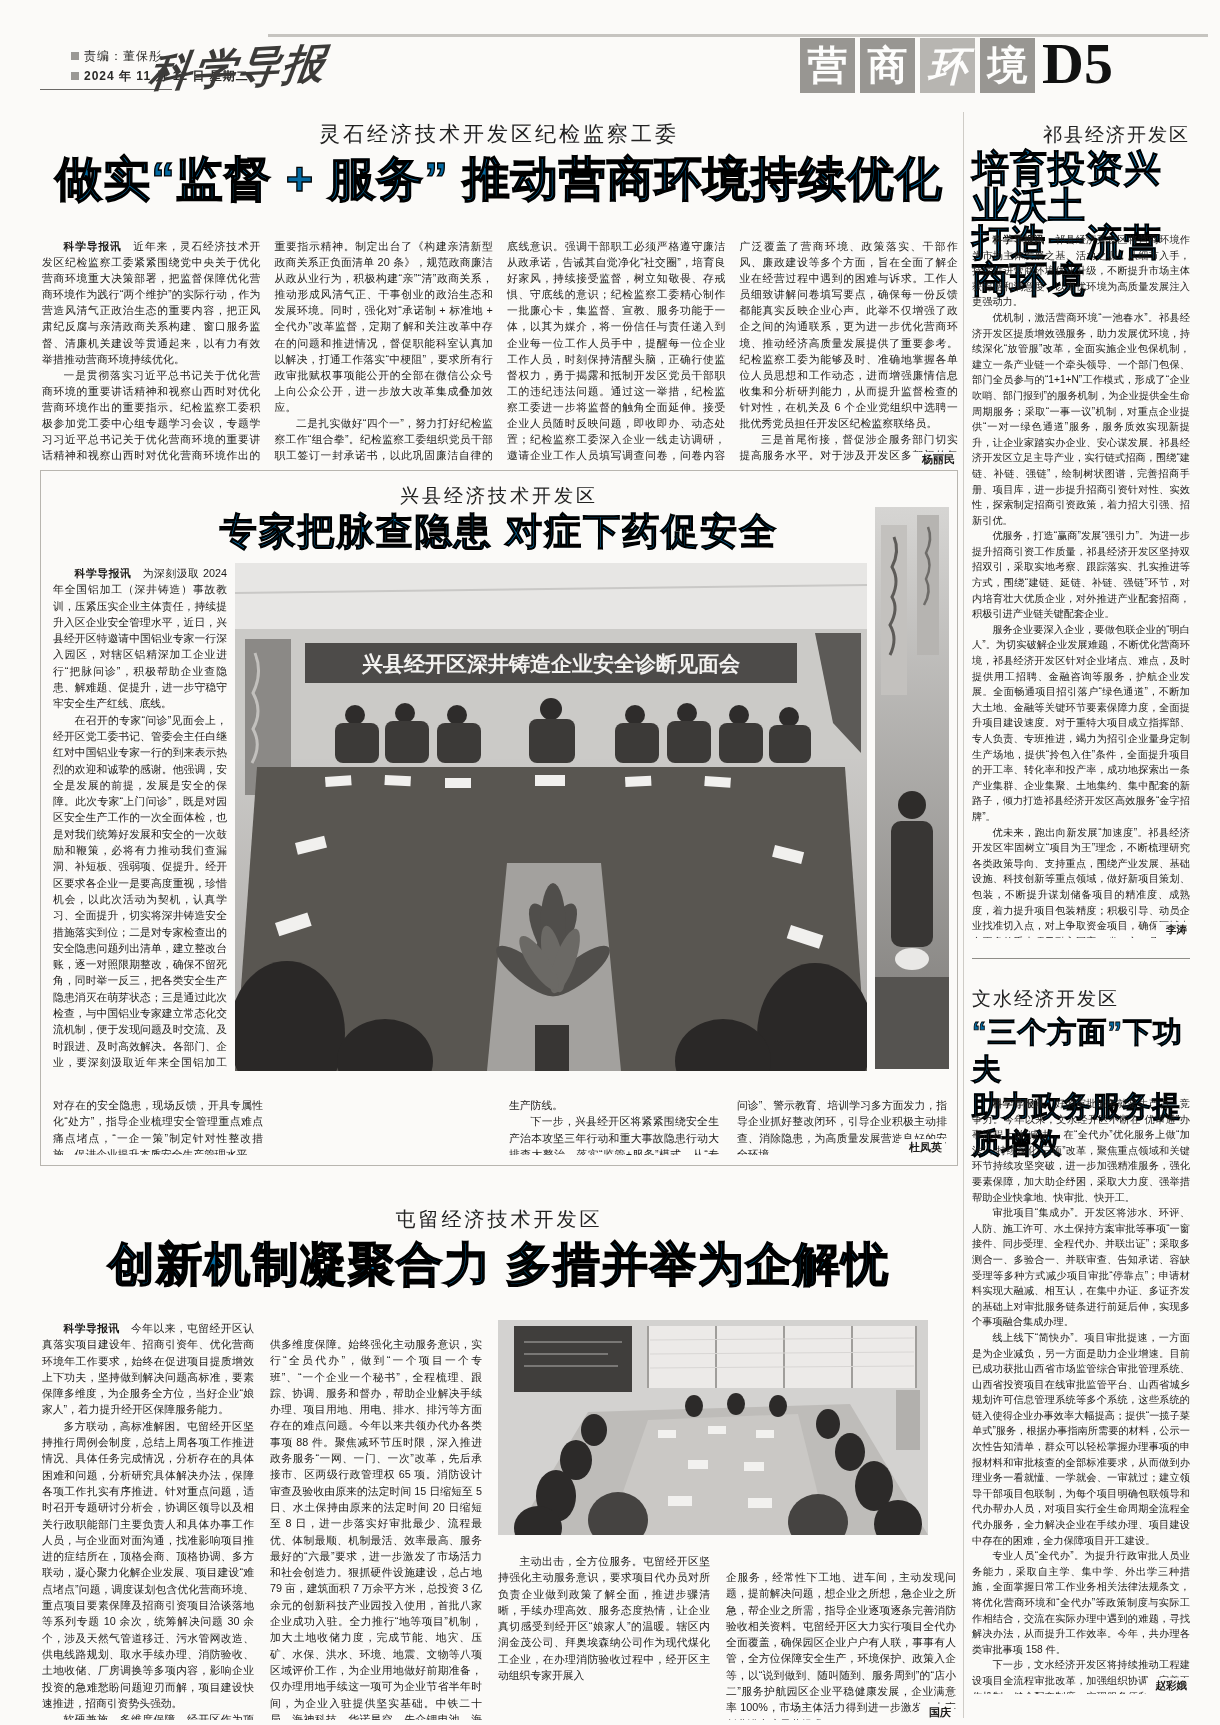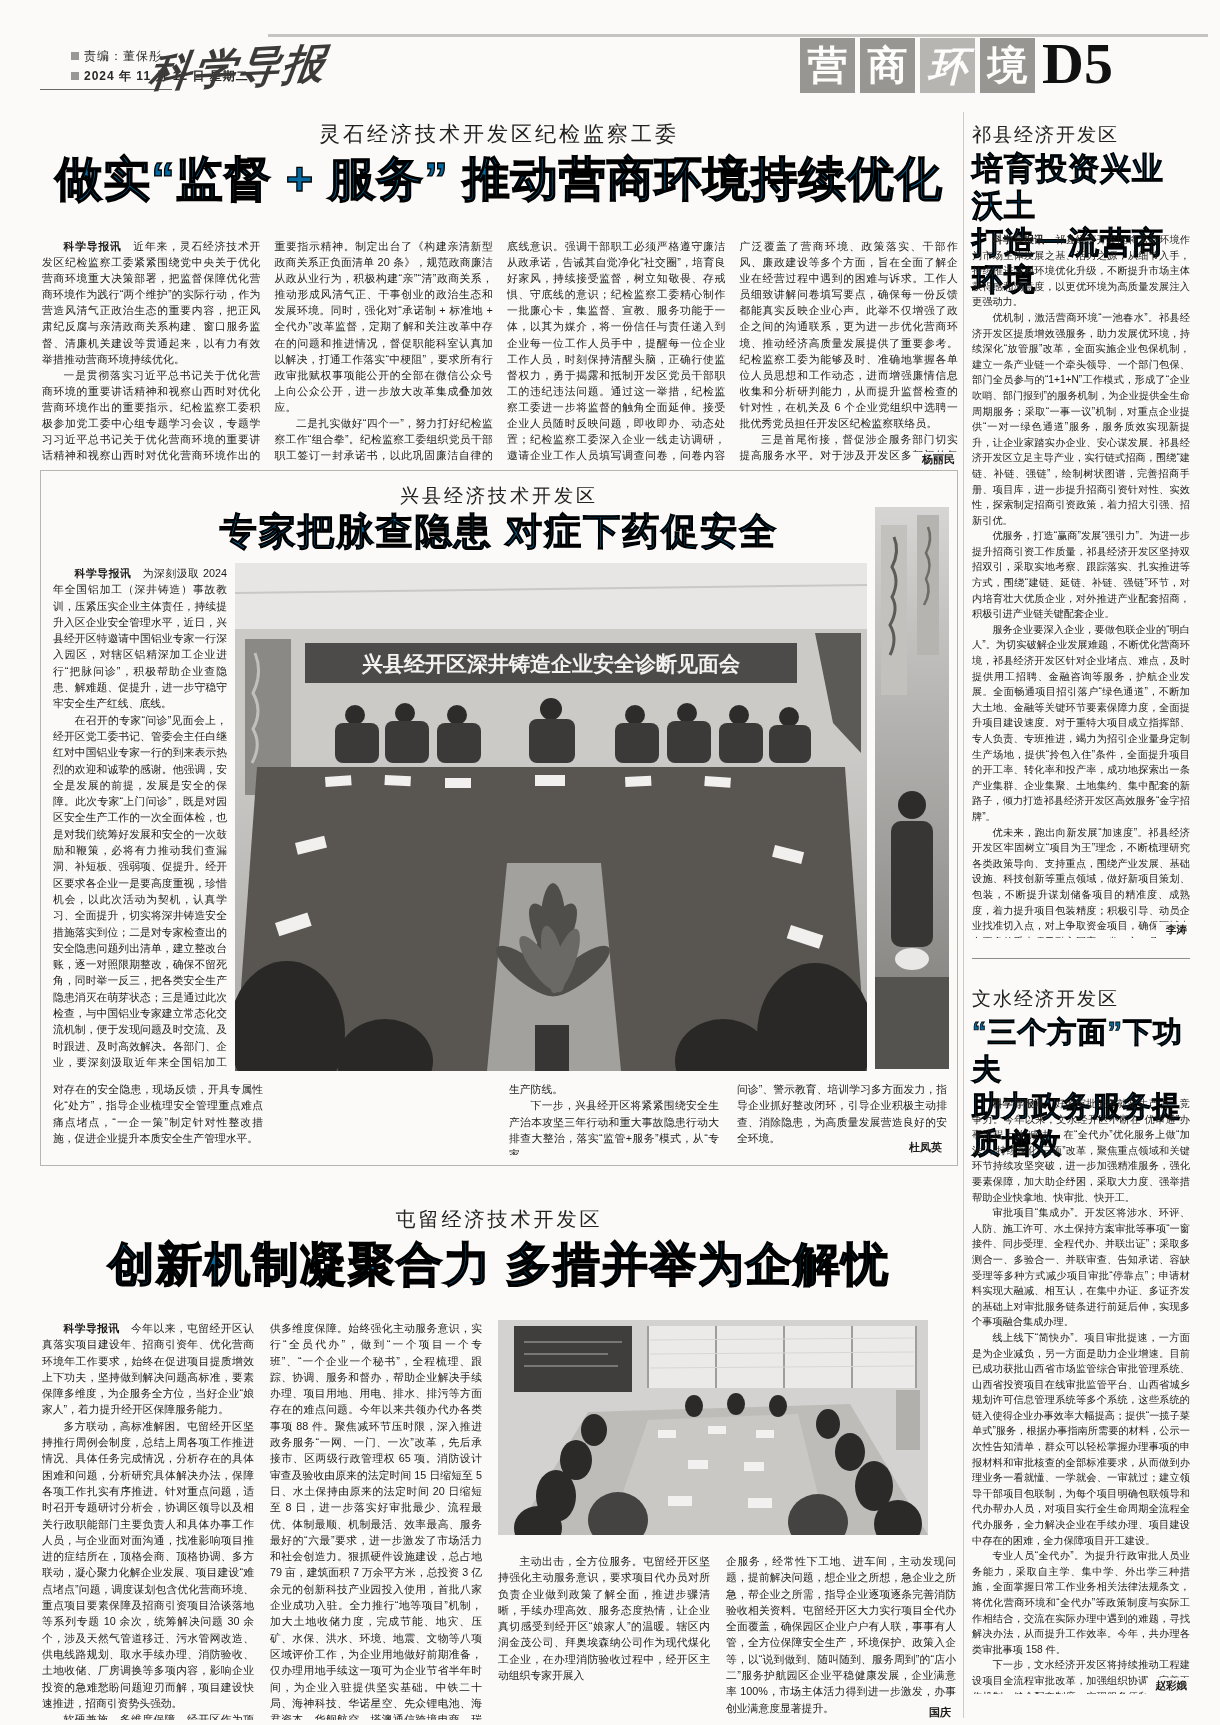--- a/index.html
+++ b/index.html
@@ -17,21 +17,21 @@
   .sec-blocks{left:800px;top:38px;display:flex;gap:5px;}
   .sec-block{width:55px;height:55px;background:#989692;color:#fdfdfc;font-weight:bold;
              font-size:40px;line-height:55px;text-align:center;}
   .sec-block.alt{background:#b7b5b1;font-family:"DejaVu Serif",serif;font-style:italic;}
   .page-no{left:1042px;top:30px;font-family:"Liberation Serif","DejaVu Serif",serif;
            font-weight:bold;font-size:58px;color:#111;}
   
   .kicker{text-align:center;font-size:19px;letter-spacing:3px;color:#222;}
   .headline{text-align:center;font-weight:900;color:#0369a1;}
   .bodytext p{margin:0;text-indent:2em;text-align:justify;}
-  .bodytext p.cont{text-indent:0;}
+  .bodytext p.cont{text-indent:0;margin-top:16px;}
   .lead-b{font-weight:bold;}
   .auth{position:absolute;font-weight:bold;background:#fbfaf8;padding:0 3px 0 10px;margin-left:48px;}
   
   .ls-kicker{left:40px;top:120px;width:918px;font-size:21px;}
   .ls-headline{left:40px;top:148px;width:918px;font-size:47px;letter-spacing:1px;
                -webkit-text-stroke:1.3px #000;}
   .ls-body{left:42px;top:238px;width:916px;height:232px;overflow:hidden;
            column-count:4;column-gap:14px;font-size:10.8px;line-height:16.1px;letter-spacing:.2px;}
   .ls-auth{right:262px;bottom:1258px;font-size:11px;}
   
@@ -48,22 +48,22 @@
   .tl-kicker{left:40px;top:1206px;width:918px;font-size:20px;}
   .tl-headline{left:40px;top:1234px;width:918px;font-size:46px;letter-spacing:2px;
                font-family:"Liberation Serif","DejaVu Serif",serif;-webkit-text-stroke:1.6px #000;}
   .tl-col{position:absolute;top:1320px;height:400px;width:212px;overflow:hidden;
           font-size:10.8px;line-height:16.3px;}
   .tl-low{top:1553px;height:167px;}
   .tl-photo{left:498px;top:1320px;width:430px;height:215px;}
   
   .sb-divider-v{left:963px;top:112px;width:1px;height:1606px;background:#cfccc7;}
   .sb{width:218px;}
-  .qx-kicker{left:972px;top:122px;width:218px;text-align:left;font-size:19px;letter-spacing:2px;}
-  .qx-headline{left:972px;top:150px;width:218px;text-align:left;font-size:31px;line-height:37px;
+  .qx-kicker{left:972px;top:122px;width:218px;text-align:right;font-size:19px;letter-spacing:2px;}
+  .qx-headline{left:972px;top:150px;width:218px;text-align:left;font-size:37px;line-height:37px;
                letter-spacing:1px;-webkit-text-stroke:.8px #000;}
   .qx-body{left:972px;top:232px;width:218px;height:706px;overflow:hidden;
            font-size:10.2px;line-height:15.6px;}
   .sb-divider-h{left:972px;top:958px;width:218px;height:1px;background:#8f8d88;}
   .ws-kicker{left:972px;top:986px;width:218px;text-align:left;font-size:19px;letter-spacing:2px;}
   .ws-headline{left:972px;top:1014px;width:218px;text-align:left;font-size:29px;line-height:37px;
                letter-spacing:1px;-webkit-text-stroke:.8px #000;}
   .ws-body{left:972px;top:1096px;width:218px;height:598px;overflow:hidden;
            font-size:10.2px;line-height:15.6px;}
   .sb .auth,.sb-auth{font-size:10.5px;}

